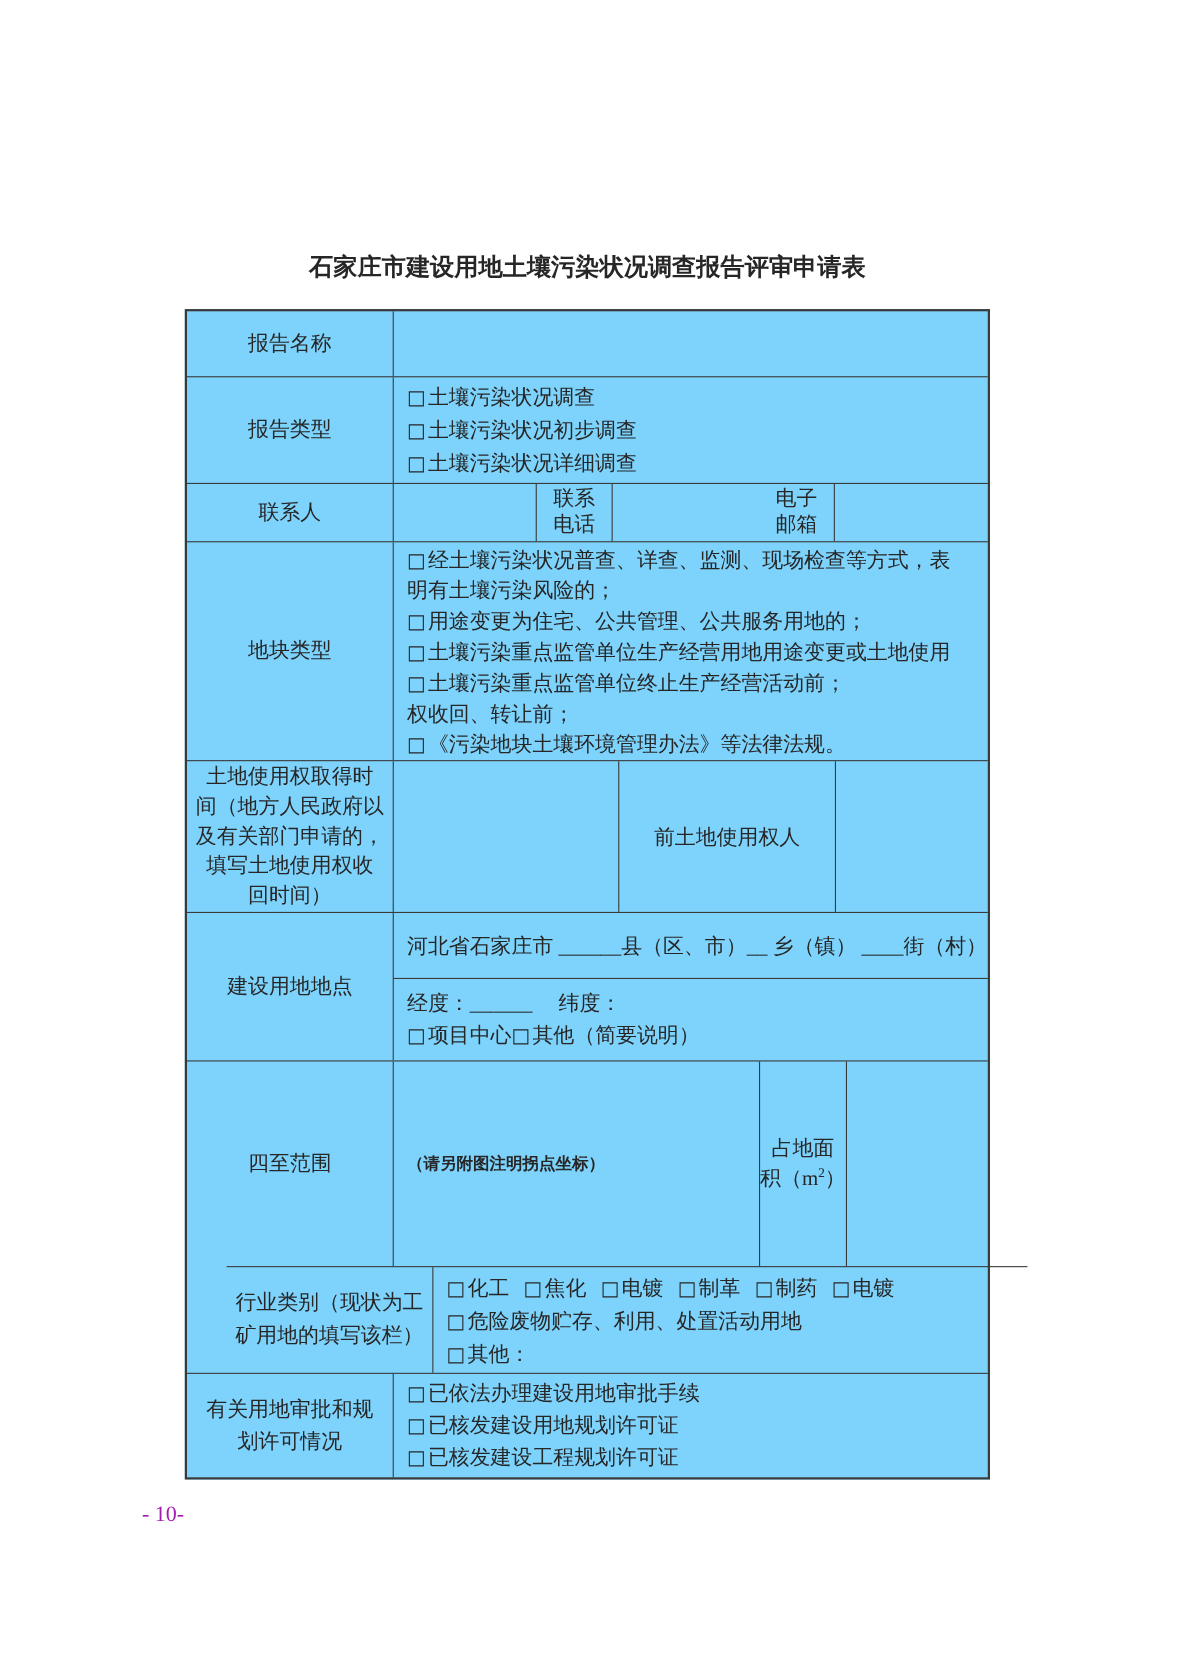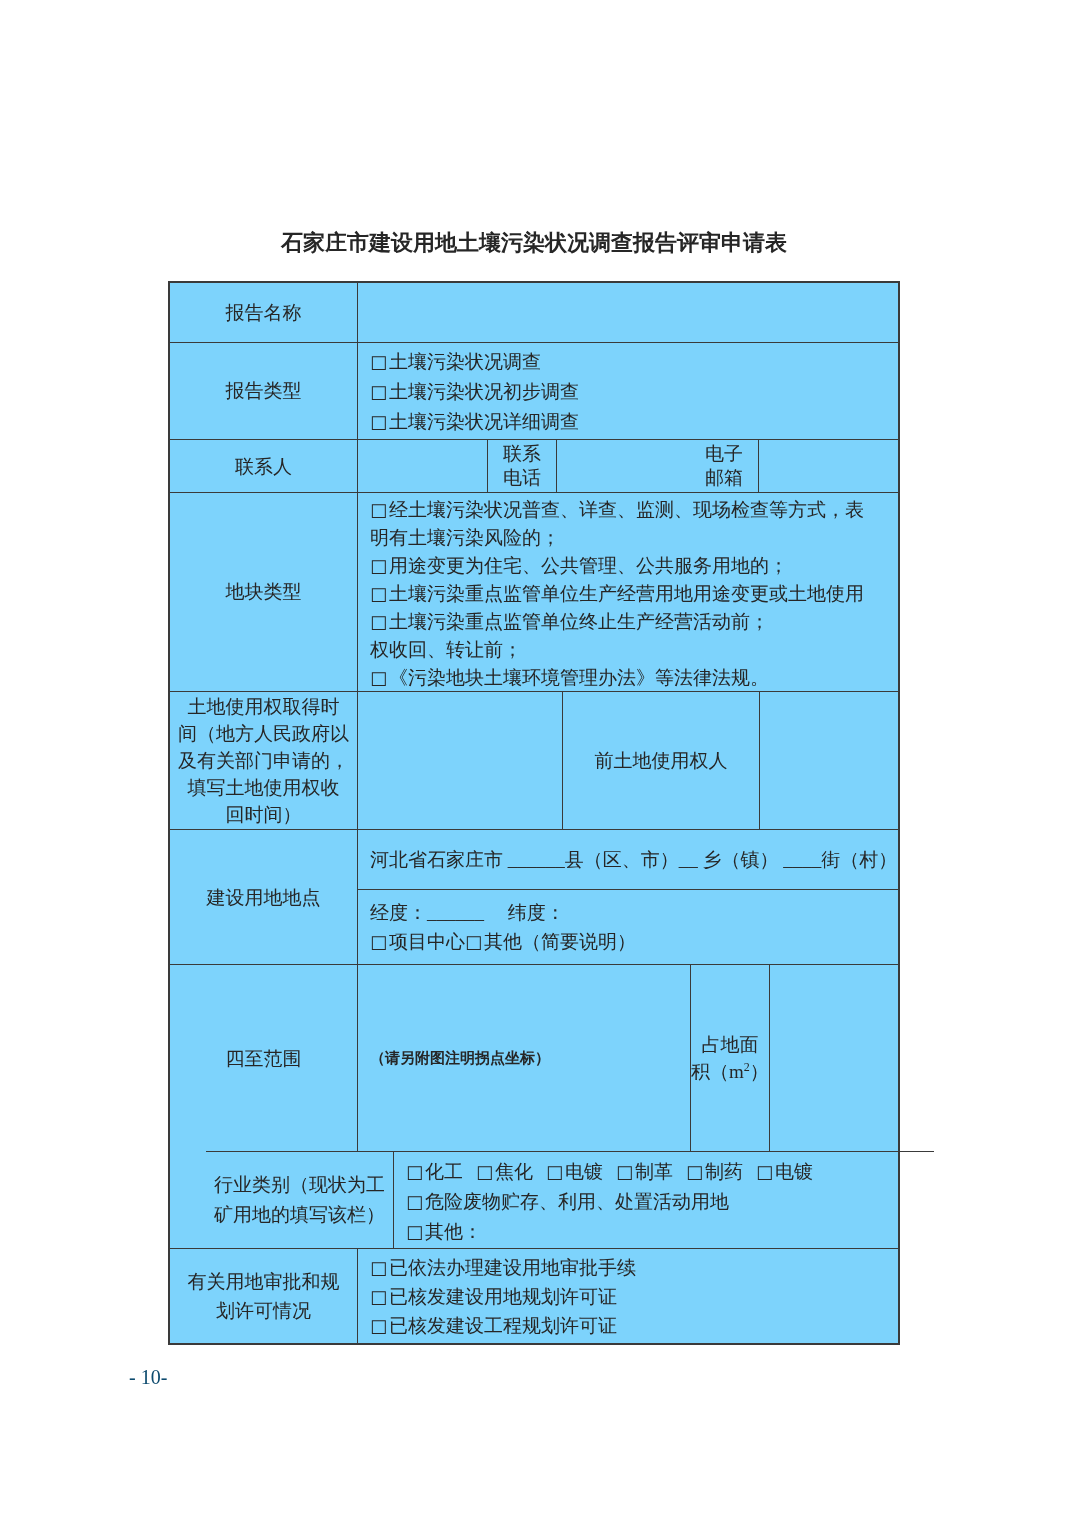--- a/index.html
+++ b/index.html
@@ -78,21 +78,21 @@
   .r8 .content { padding:5px 0 0 12px; }
   .r8 .line { line-height:30px; }
   .ind-row { white-space:pre; line-height:30px; }
   .ind-item { margin-right:13px; white-space:pre; }
 
   .r9 .content { padding:4px 0 0 12px; }
   .r9 .line { line-height:29px; }
 
   .page-number {
     position:absolute; left:129px; top:1366px;
-    font-size:20px; color:#0c4a6e; white-space:pre;
+    font-size:20px; color:#a21caf; white-space:pre;
   }
 </style>
 </head>
 <body>
 
 <div class="page-title">石家庄市建设用地土壤污染状况调查报告评审申请表</div>
 
 <div class="form-table">
 
   <div class="row r1">

